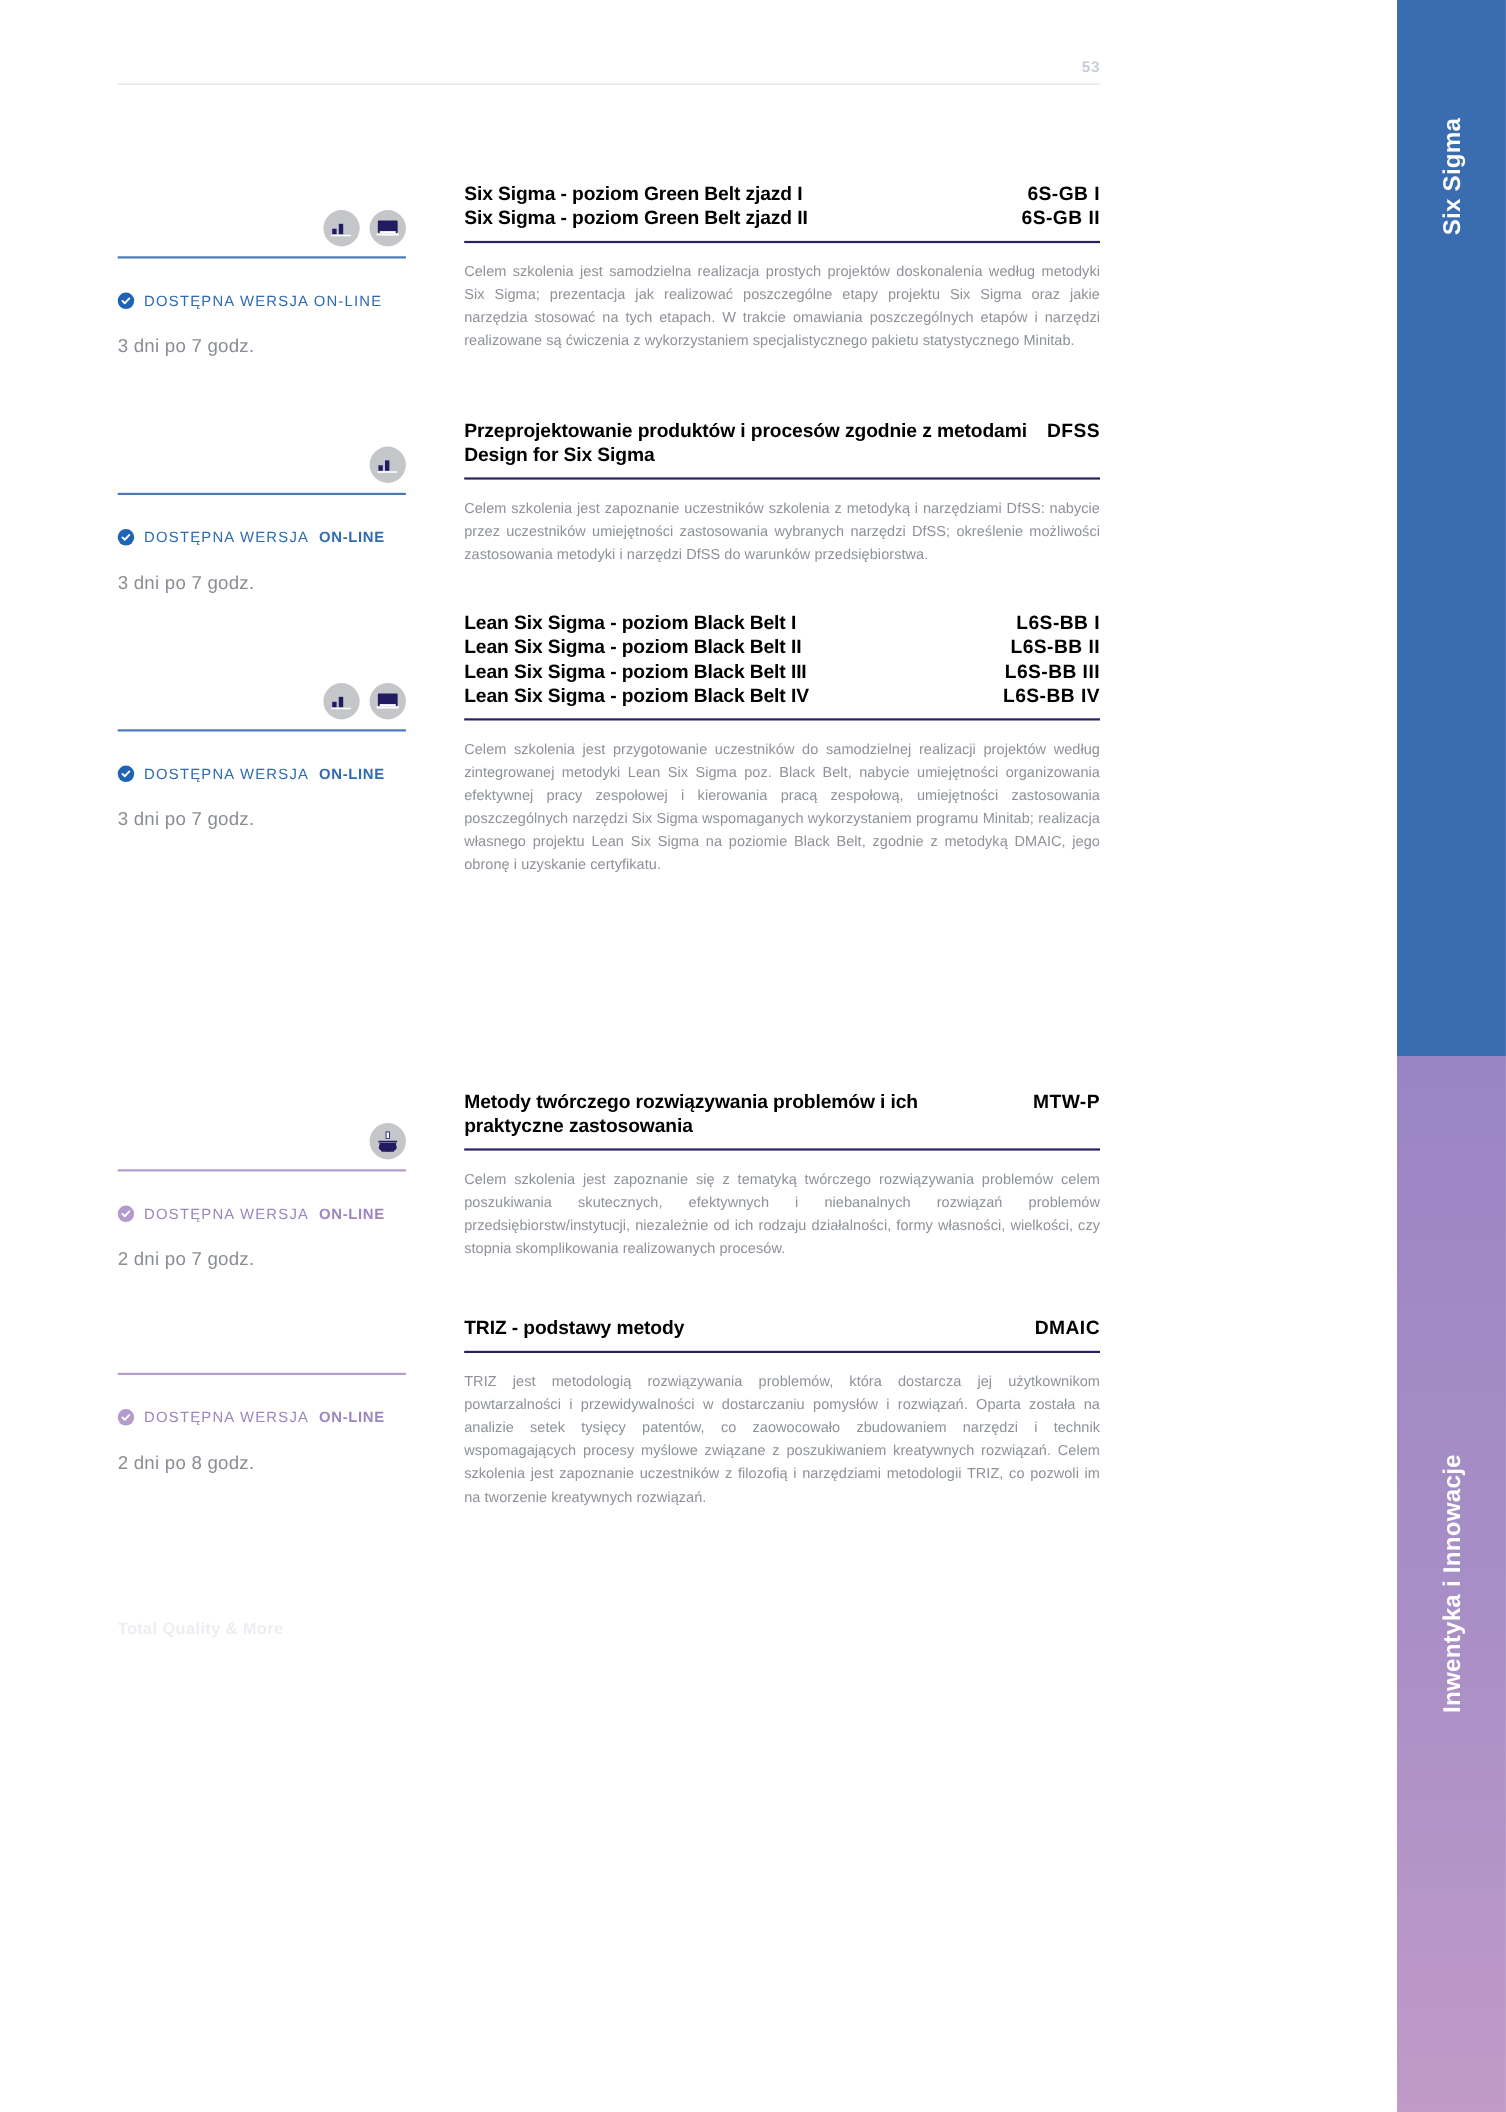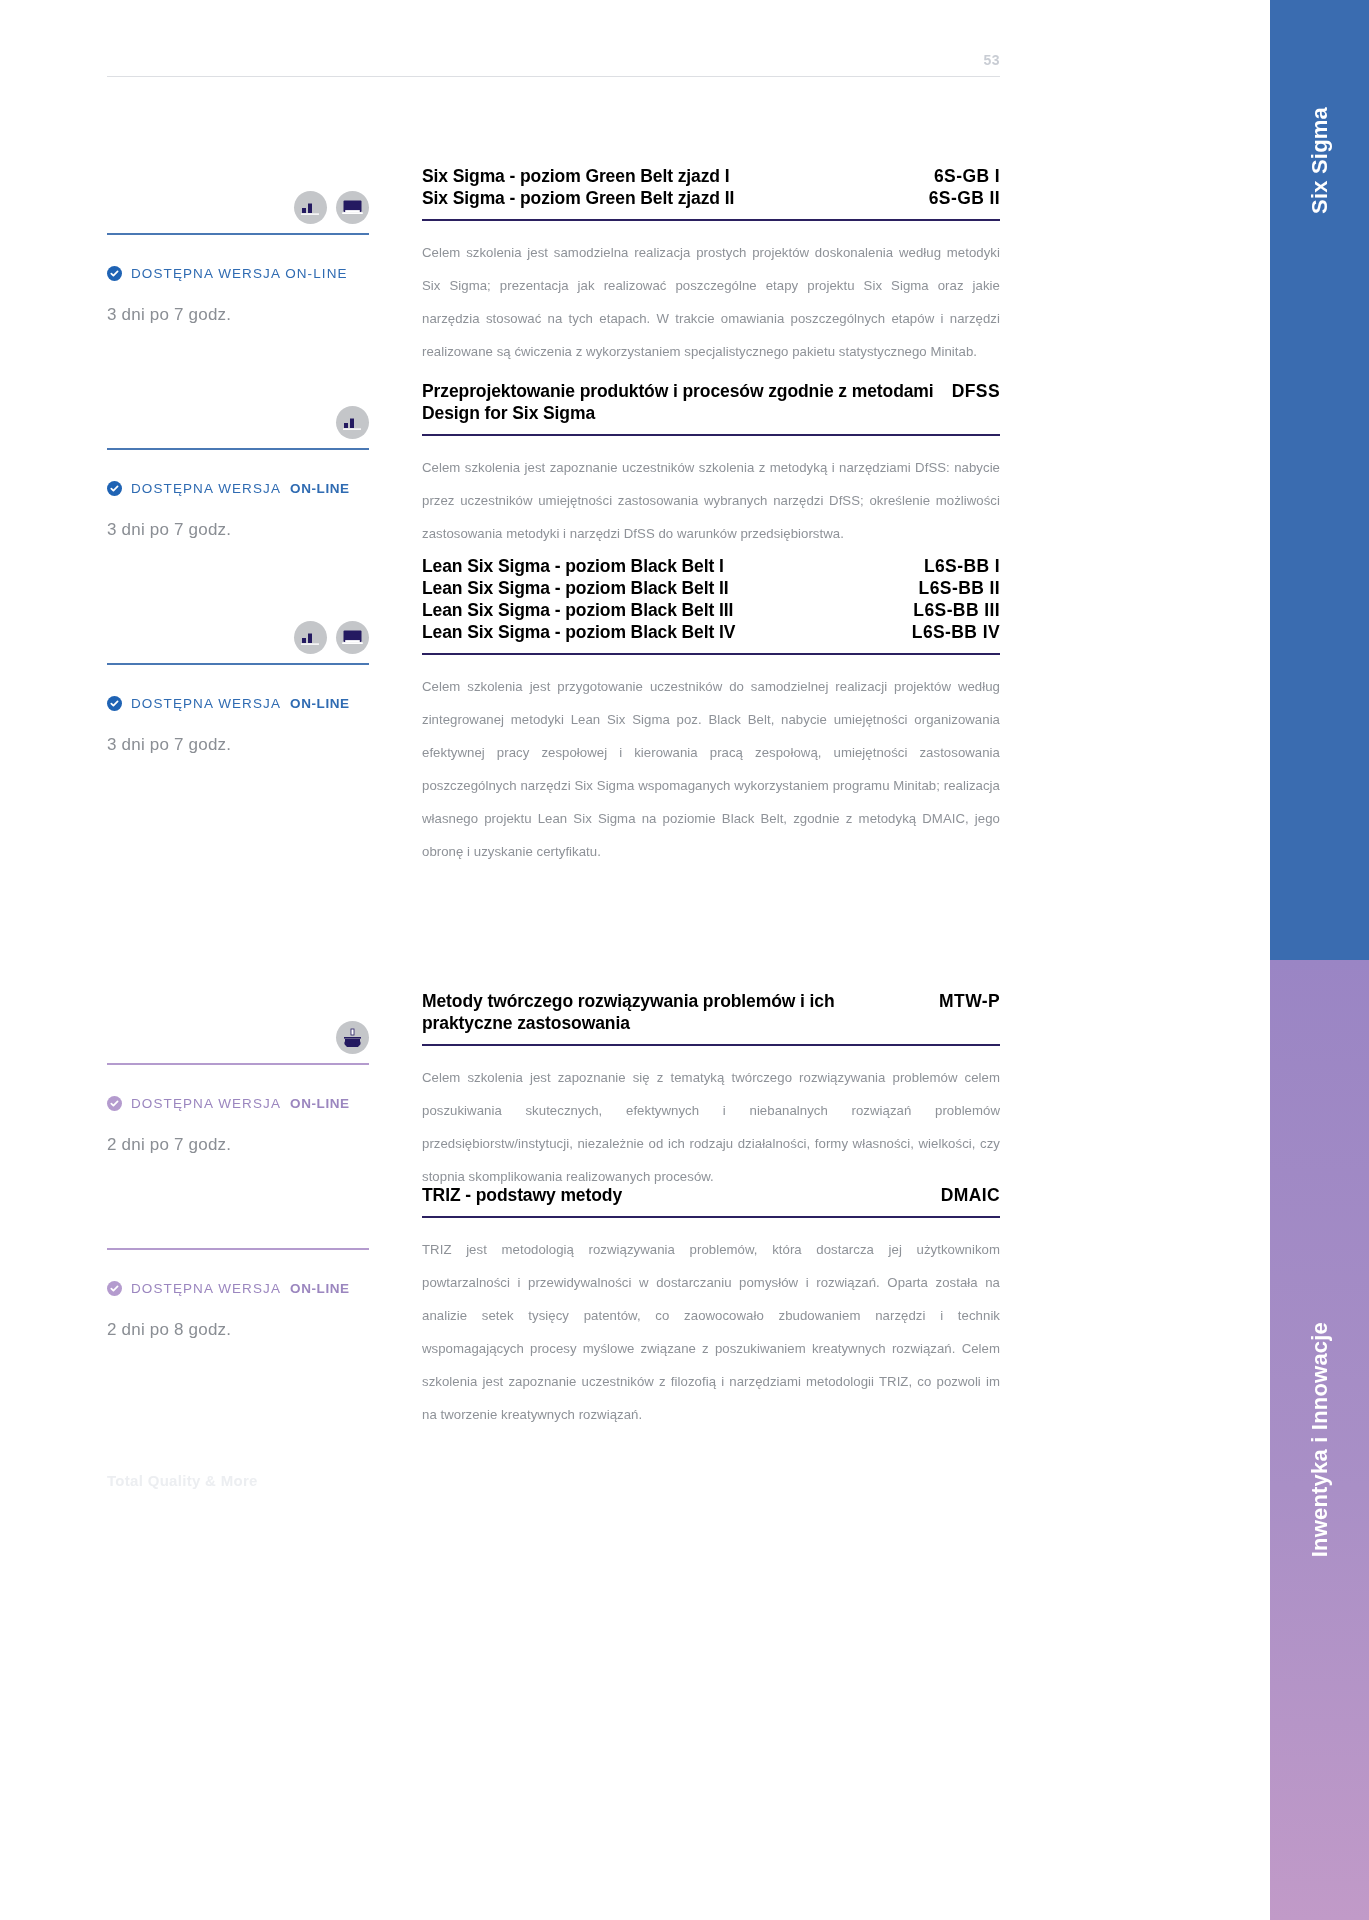--- a/index.html
+++ b/index.html
@@ -183,21 +183,21 @@
   .right-rule {
     margin-top: 10px;
     height: 2px;
     width: 578px;
     background: #2b2060;
   }
 
   .desc {
     margin-top: 15px;
     font-size: 13.2px;
-    line-height: 33px;
+    line-height: 21px;
     color: #8e9298;
     text-align: justify;
     letter-spacing: .05px;
     width: 578px;
   }
 </style>
 </head>
 <body>
 
 <div class="page">
@@ -382,21 +382,21 @@
             <span class="badge-dot dot-purple">
               <svg width="9" height="9" viewBox="0 0 9 9">
                 <path d="M1.3 4.6 L3.4 6.7 L7.6 2.3" stroke="#ffffff" stroke-width="1.7" fill="none" stroke-linecap="round" stroke-linejoin="round"></path>
               </svg>
             </span>
             <span class="badge-text-purple">DOSTĘPNA WERSJA </span>
             <span class="badge-strong badge-text-purple">ON-LINE</span>
           </div>
           <div class="duration">2 dni po 8 godz.</div>
         </div>
-        <div class="col-right" style="top: 4px;">
+        <div class="col-right" style="top: 16px;">
           <div class="title-rows">
             <div class="title-row">
               <span class="title-name">TRIZ - podstawy metody</span>
               <span class="title-code">DMAIC</span>
             </div>
           </div>
           <div class="right-rule"></div>
           <p class="desc">TRIZ jest metodologią rozwiązywania problemów, która dostarcza jej użytkownikom powtarzalności i przewidywalności w dostarczaniu pomysłów i rozwiązań. Oparta została na analizie setek tysięcy patentów, co zaowocowało zbudowaniem narzędzi i technik wspomagających procesy myślowe związane z poszukiwaniem kreatywnych rozwiązań. Celem szkolenia jest zapoznanie uczestników z filozofią i narzędziami metodologii TRIZ, co pozwoli im na tworzenie kreatywnych rozwiązań.</p>
         </div>
       </div>

